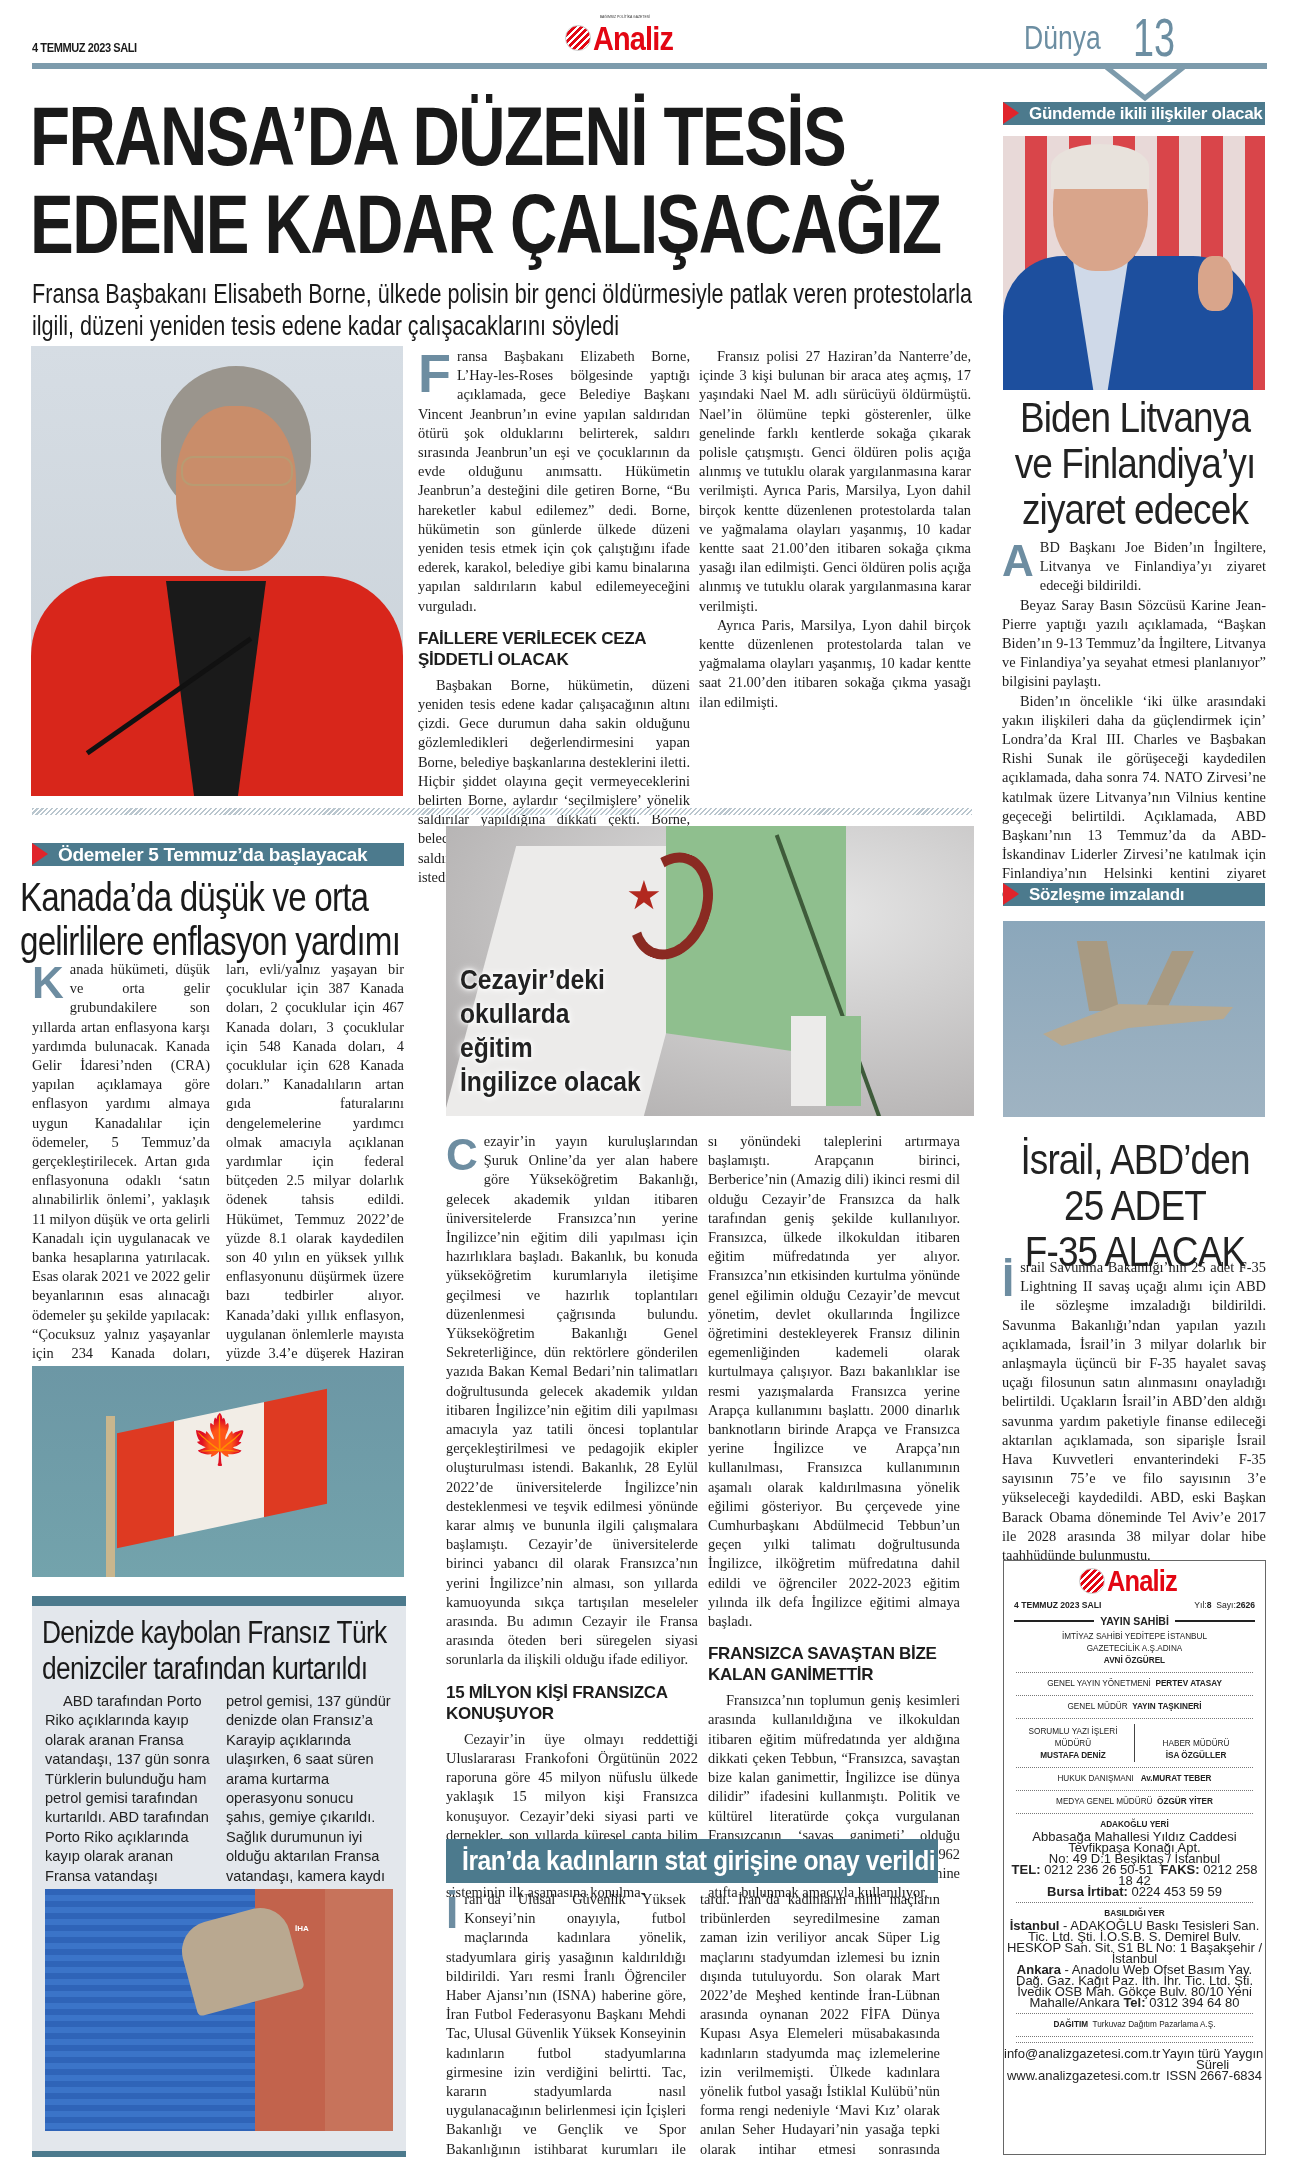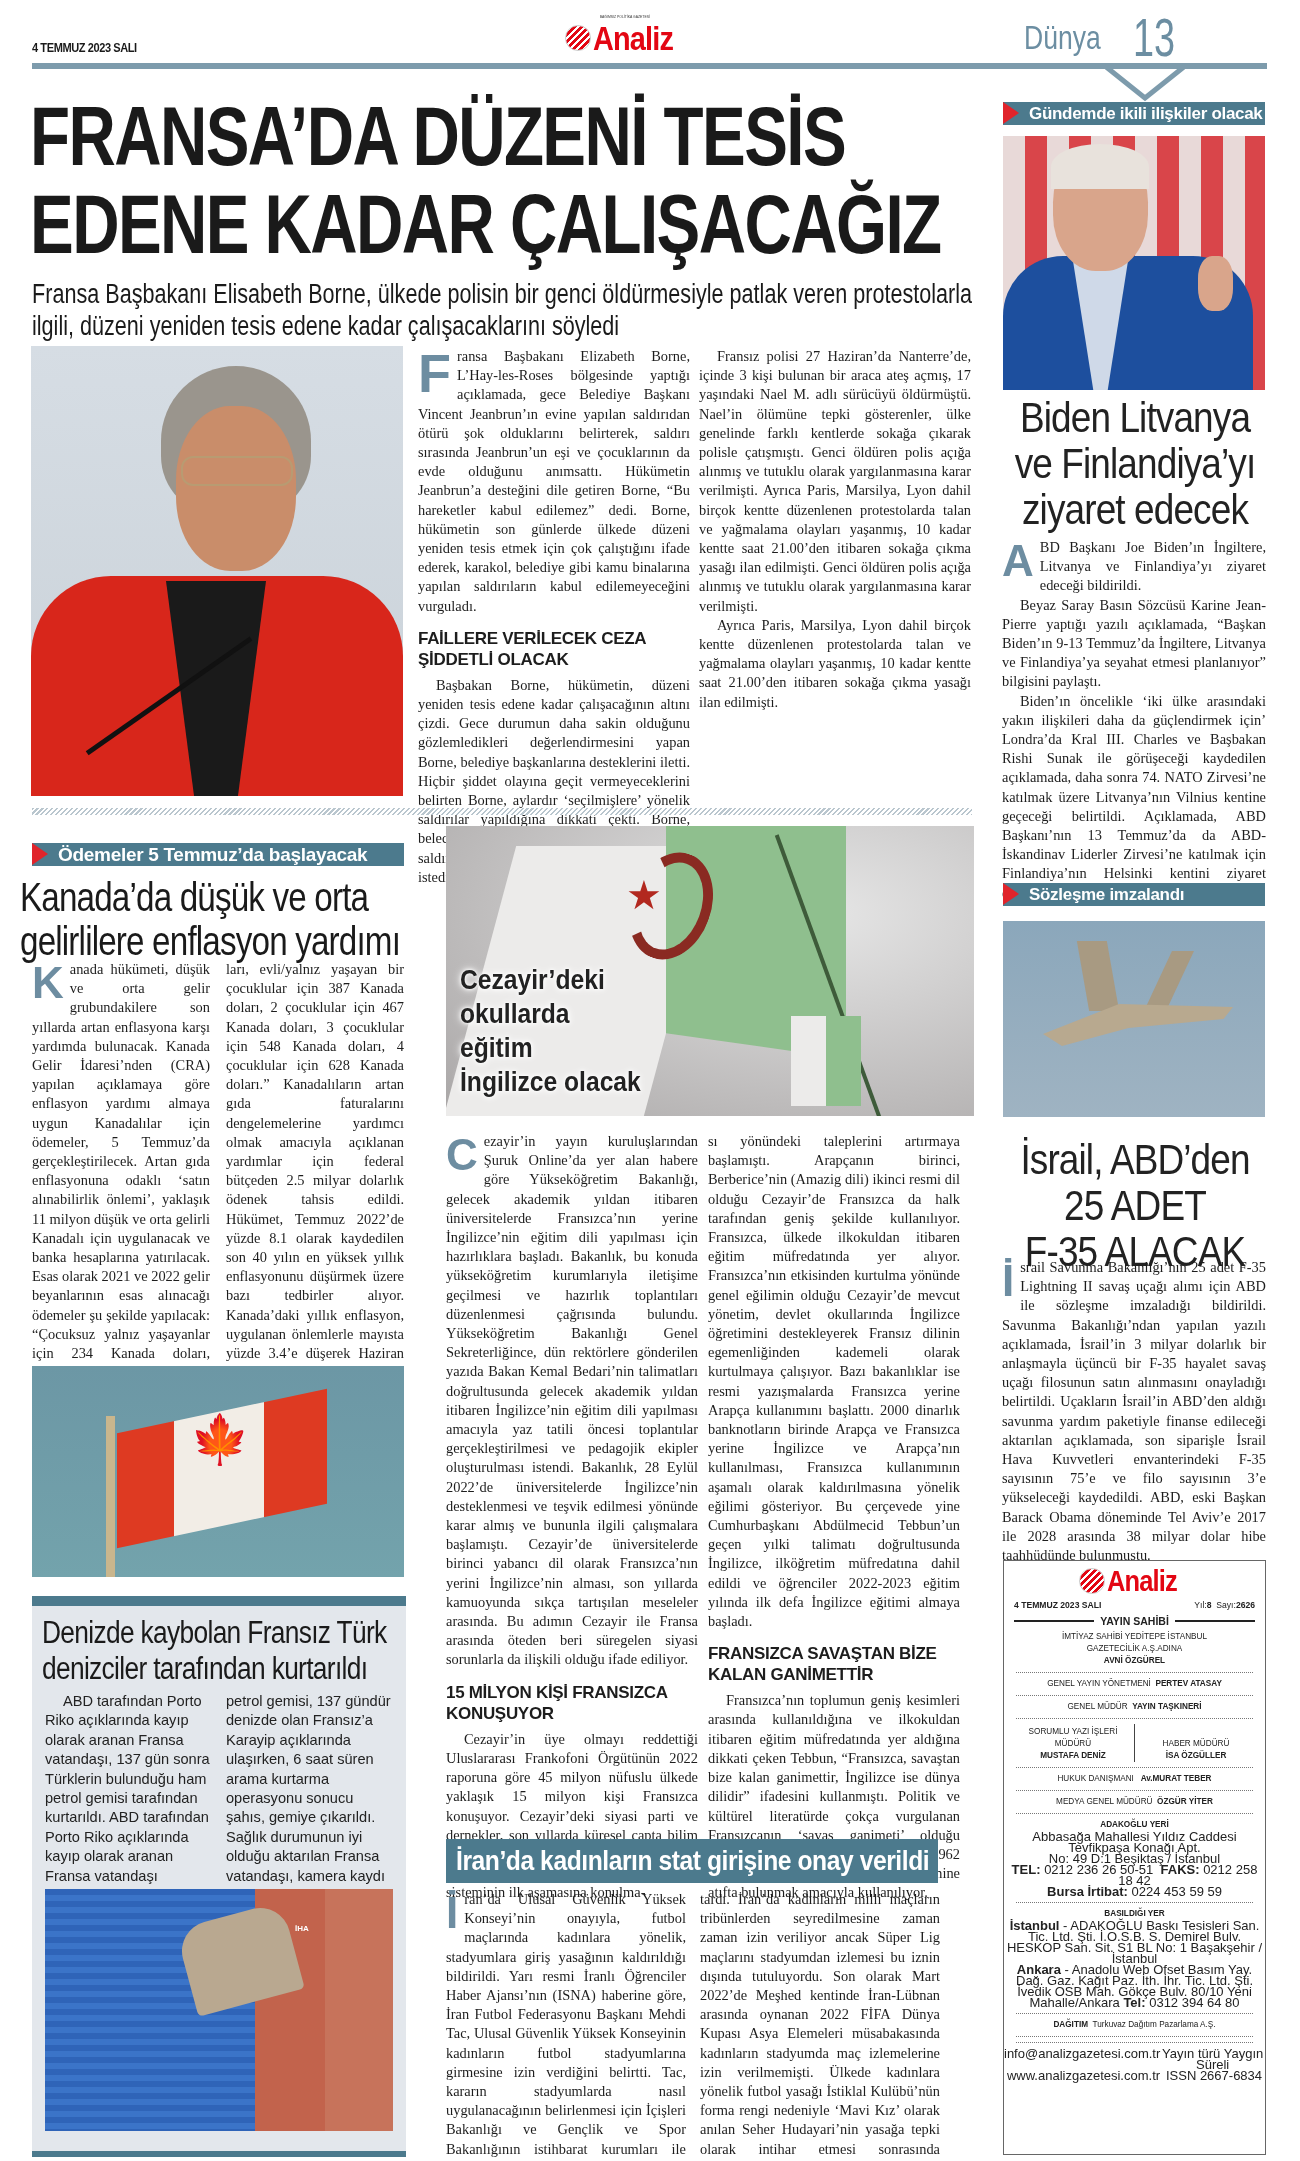--- a/index.html
+++ b/index.html
@@ -101,21 +101,21 @@
   
   #rescue-box { left: 32px; top: 1596px; width: 374px; height: 560px; background: #e3e7ec; border-top: 10px solid #4c7a8d; }
   #rescue-bottom-rule { left: 32px; top: 2151px; width: 374px; height: 6px; background:#4c7a8d; }
   #rescue-headline { left: 42px; top: 1615px; width: 440px; font: 400 31px/36px "Liberation Sans", sans-serif; letter-spacing: -0.8px; transform: scaleX(0.85); transform-origin:left top; }
   .rescue-text { font: 400 14.6px/19.4px "Liberation Sans", sans-serif; color:#222; text-align:left; }
   .rescue-text p { text-indent: 18px; }
   #rescue-col1 { left: 45px; top: 1692px; width: 170px; }
   #rescue-col2 { left: 226px; top: 1692px; width: 170px; }
 
   
-  #iran-bar { left: 446px; top: 1839px; width: 492px; height: 44px; background: #4c7a8d; color:#fff; font: 700 28px/44px "Liberation Sans", sans-serif; padding-left: 10px; letter-spacing: -0.5px; white-space:nowrap; overflow:hidden; }
+  #iran-bar { left: 446px; top: 1839px; width: 492px; height: 44px; background: #4c7a8d; color:#fff; font: 700 28px/44px "Liberation Sans", sans-serif; padding-left: 16px; letter-spacing: -0.5px; white-space:nowrap; overflow:hidden; }
   #iran-bar span { display:inline-block; transform: scaleX(0.88); transform-origin:left; }
   #iran-col1 { left: 446px; top: 1890px; width: 240px; }
   #iran-col2 { left: 700px; top: 1890px; width: 240px; }
 
   
   .hatch { position:absolute; height: 7px; background: repeating-linear-gradient(135deg,#b9c6ce 0 1.5px,#fff 1.5px 3.5px); }
   #hatch-1 { left: 32px; top: 808px; width: 940px; }
 
   
   #imprint { left: 1003px; top: 1560px; width: 263px; height: 595px; border: 1px solid #666; background:#fff; font-family: "Liberation Sans", sans-serif; color:#222; text-align:center; font-size: 8.2px; line-height: 12px; }

